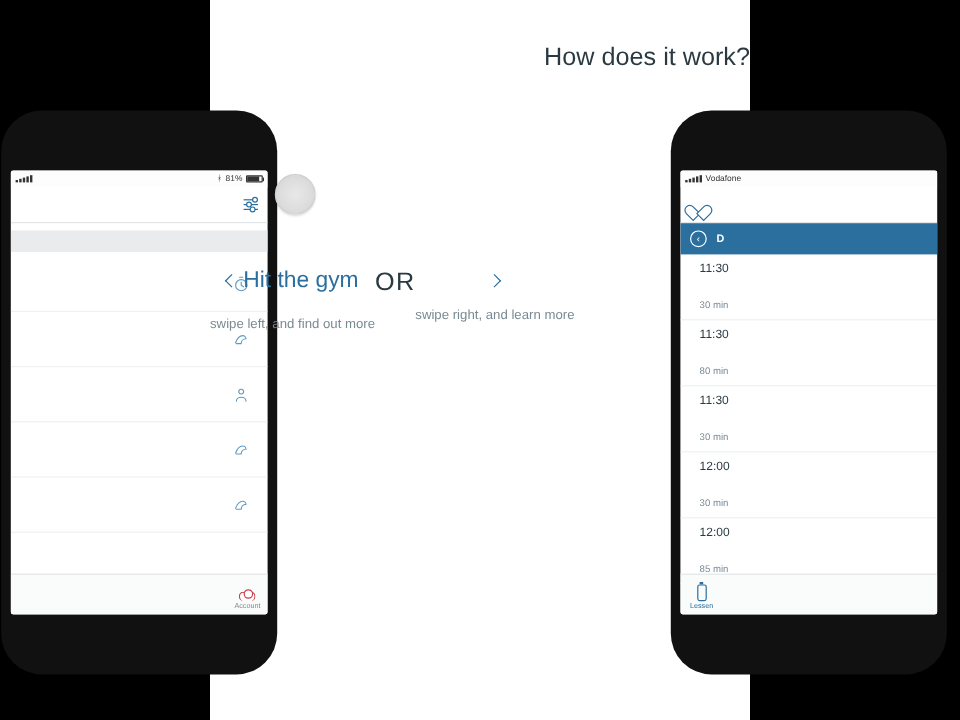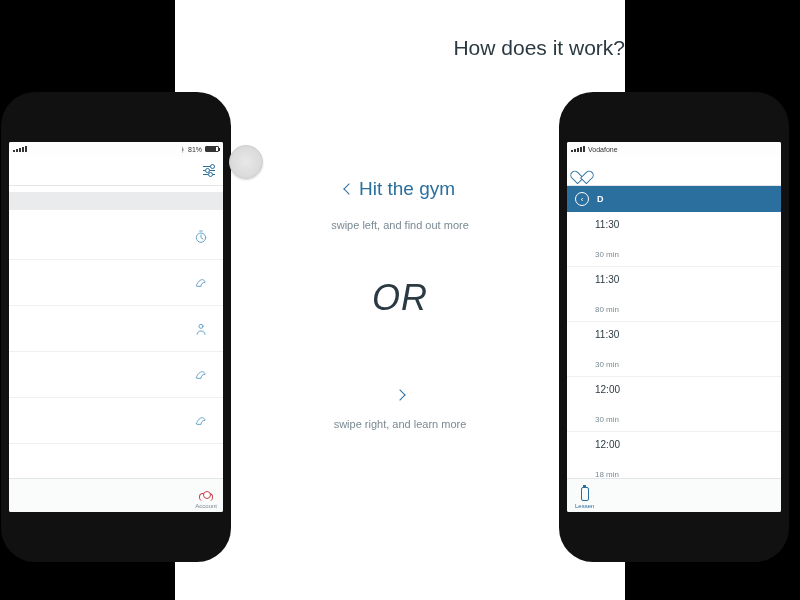--- a/index.html
+++ b/index.html
@@ -103,54 +103,54 @@
     content:"";position:absolute;top:0;width:7px;height:11px;border:1.2px solid #2a6f9e;
     border-radius:7px 7px 0 0;background:#fff;
   }
   .heart::before{left:0;transform:rotate(-45deg);transform-origin:100% 100%;}
   .heart::after{left:5px;transform:rotate(45deg);transform-origin:0 100%;}
   .rs-bluebar{
     height:26px;background:#2a6f9e;color:#fff;display:flex;align-items:center;padding:0 8px;gap:8px;
   }
   .rs-bluebar .nav{width:14px;height:14px;border:1px solid #fff;border-radius:50%;display:flex;align-items:center;justify-content:center;font-size:8px;}
   .rs-row{
-    border-bottom:1px solid #eef0f1;padding:7px 28px;
+    border-bottom:1px solid #eef0f1;padding:7px 16px;
   }
   .rs-row .t1{font-size:10px;color:#2b3a42;font-weight:500;}
   .rs-row .t2{font-size:8px;color:#7a8a93;margin-top:20px;}
   .rs-tabbar{
     position:absolute;left:0;right:0;bottom:0;height:34px;
     border-top:1px solid #e3e6e8;background:#fafbfb;
     display:flex;justify-content:flex-start;align-items:flex-end;padding:3px 8px;
     font-size:6px;color:#2a6f9e;
   }
   .rs-tab{display:flex;flex-direction:column;align-items:center;gap:2px;}
   .bottle{width:8px;height:14px;border:1.3px solid #2a6f9e;border-radius:2px;position:relative;}
   .bottle::before{content:"";position:absolute;top:-3px;left:1.5px;width:3px;height:2px;background:#2a6f9e;}
 
   
   .center{
     position:absolute;left:0;right:0;top:178px;
-    display:flex;flex-direction:column;align-items:center;
+    display:flex;align-items:center;
   }
   .cta{
     text-align:center;
   }
   .cta .title{
     font-size:19px;font-weight:400;color:#2a6f9e;
     display:flex;align-items:center;gap:6px;justify-content:center;
   }
   .cta .sub{
     font-size:11px;color:#7a8a93;margin-top:19px;font-weight:300;
   }
   .chev{display:inline-block;width:8px;height:8px;border:solid #2a6f9e;border-width:0 1.6px 1.6px 0;}
   .chev.left{transform:rotate(135deg);}
   .chev.right{transform:rotate(-45deg);}
   .or{
-    font-size:36px;color:#2b3a42;font-weight:300;margin:46px 0 72px 0;letter-spacing:1px;font-style:italic;
+    font-size:21px;color:#2b3a42;font-weight:300;margin:46px 0 72px 0;letter-spacing:1px;
   }
   
   .touch-dot{
     position:absolute;width:34px;height:34px;border-radius:50%;
     background:radial-gradient(circle,#e8e8e8 0%,#dcdcdc 60%,#cfcfcf 100%);
     border:1px solid #cfcfcf;
     left:54px;top:145px;
     box-shadow:0 1px 2px rgba(0,0,0,.15);
   }
 
@@ -266,21 +266,21 @@
       <div class="rs-row">
         <div class="t1">11:30</div>
         <div class="t2">30 min</div>
       </div>
       <div class="rs-row">
         <div class="t1">12:00</div>
         <div class="t2">30 min</div>
       </div>
       <div class="rs-row">
         <div class="t1">12:00</div>
-        <div class="t2">18 min</div>
+        <div class="t2">85 min</div>
       </div>
       <div class="rs-row">
         <div class="t1">12:00</div>
         <div class="t2"></div>
       </div>
 
       <div class="rs-tabbar">
         <div class="rs-tab">
           <span class="bottle"></span>
           <span>Lessen</span>

